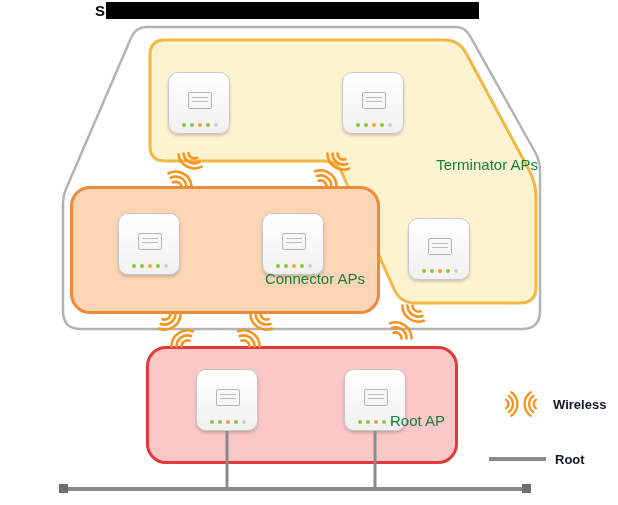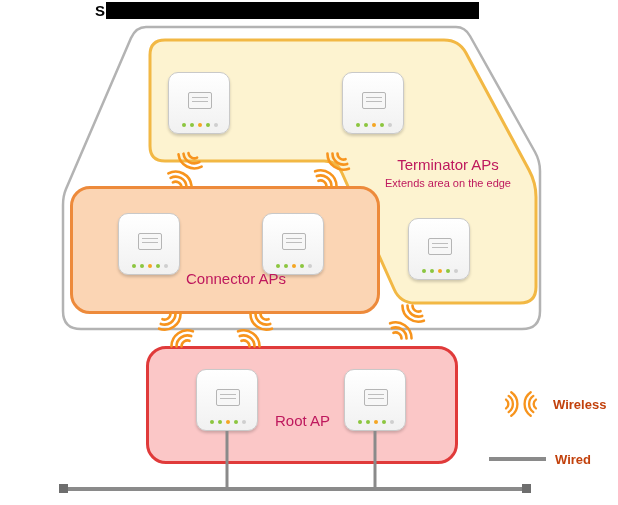--- a/index.html
+++ b/index.html
@@ -16,44 +16,44 @@
   .redact{display:inline-block;width:373px;height:17px;background:#000;margin-left:1px;}
 
   
   .zone{position:absolute;border-radius:20px;box-sizing:border-box;z-index:2;}
   .zone-connector{left:70px;top:186px;width:310px;height:128px;
     background:var(--connector-fill);border:3px solid var(--connector-border);}
   .zone-root{left:146px;top:346px;width:312px;height:118px;
     background:var(--root-fill);border:3px solid var(--root-border);}
 
   
-  .zone-caption{position:absolute;text-align:center;z-index:4;color:#be185d;}
+  .zone-caption{position:absolute;text-align:right;z-index:4;color:#15803d;}
   .zone-caption .zlabel{font-size:15px;line-height:18px;}
   .zone-caption .zdesc{font-size:11px;line-height:14px;margin-top:2px;}
   .cap-terminator{left:358px;top:156px;width:180px;}
-  .cap-connector{left:96px;top:270px;width:280px;}
+  .cap-connector{left:85px;top:270px;width:280px;}
   .cap-root{left:160px;top:412px;width:285px;}
 
   
   .ap{position:absolute;width:62px;height:62px;z-index:3;box-sizing:border-box;
       background:linear-gradient(#ffffff,#f1f1f1);
       border:1.5px solid #c9c9c9;border-radius:10px;
       box-shadow:0 2px 3px rgba(0,0,0,0.18);}
   .ap-plate{position:absolute;left:19px;top:19px;width:22px;height:15px;
       background:#f7f7f7;border:1px solid #b5b5b5;border-radius:2px;}
   .ap-plate::after{content:"";position:absolute;left:3px;right:3px;top:4px;height:1px;
       background:#bdbdbd;box-shadow:0 4px 0 #bdbdbd;}
   .ap-leds{position:absolute;left:13px;bottom:6px;display:flex;gap:4px;}
   .ap-leds i{display:block;width:4px;height:4px;border-radius:50%;}
   .led-g{background:var(--led-green);}
   .led-o{background:var(--led-amber);}
   .led-x{background:#cfcfcf;}
 
   
-  .legend-label{position:absolute;font-size:13px;font-weight:bold;color:#c2410c;z-index:5;}
+  .legend-label{position:absolute;font-size:13px;font-weight:bold;color:#0f172a;z-index:5;}
 </style>
 </head>
 <body>
 
 <div class="stage">
 
   <svg class="layer" style="z-index:1" viewBox="0 0 618 505">
     <path d="M 146 27 L 456 27 Q 465 27 470 36 L 535 152 Q 540 161 540 171 L 540 311
              Q 540 329 522 329 L 81 329 Q 63 329 63 311 L 63 205 Q 63 196 66 189
              L 131 38 Q 136 27 146 27 Z" style="fill:#ffffff;stroke:var(--outline);stroke-width:2.5;stroke-linejoin:round"></path>
@@ -131,21 +131,20 @@
         <i class="led-g"></i>
         <i class="led-g"></i>
         <i class="led-o"></i>
         <i class="led-g"></i>
         <i class="led-x"></i>
       </div>
   </div>
 
   <div class="zone-caption cap-terminator">
     <div class="zlabel">Terminator APs</div>
-    <div class="zdesc">Extends area on the edge</div>
   </div>
   <div class="zone-caption cap-connector">
     <div class="zlabel">Connector APs</div>
   </div>
   <div class="zone-caption cap-root">
     <div class="zlabel">Root AP</div>
   </div>
 
   <svg class="layer" style="z-index:5" viewBox="0 0 618 505">
     <defs>
@@ -165,20 +164,20 @@
     <line x1="375" y1="431" x2="375" y2="489" style="stroke:var(--wired);stroke-width:3"></line>
     <line x1="63" y1="489" x2="531" y2="489" style="stroke:var(--wired);stroke-width:4"></line>
     <rect x="59" y="484" width="9" height="9" fill="#6e6e6e"></rect>
     <rect x="522" y="484" width="9" height="9" fill="#6e6e6e"></rect>
 
     <use href="#wifi" transform="translate(521,404) scale(0.9)"></use>
     <line x1="489" y1="459" x2="546" y2="459" style="stroke:var(--wired);stroke-width:4"></line>
   </svg>
 
   <div class="legend-label" style="left:553px;top:397px">Wireless</div>
-  <div class="legend-label" style="left:555px;top:452px">Wired</div>
+  <div class="legend-label" style="left:555px;top:452px">Root</div>
 
   <div class="title">
     <span>S</span>
     <span class="redact"></span>
   </div>
 
 </div>
 
 </body></html>

